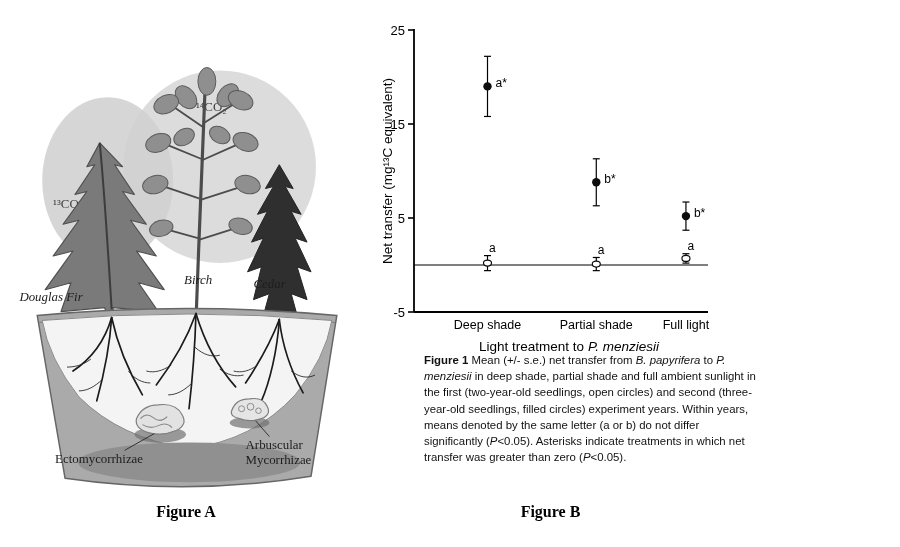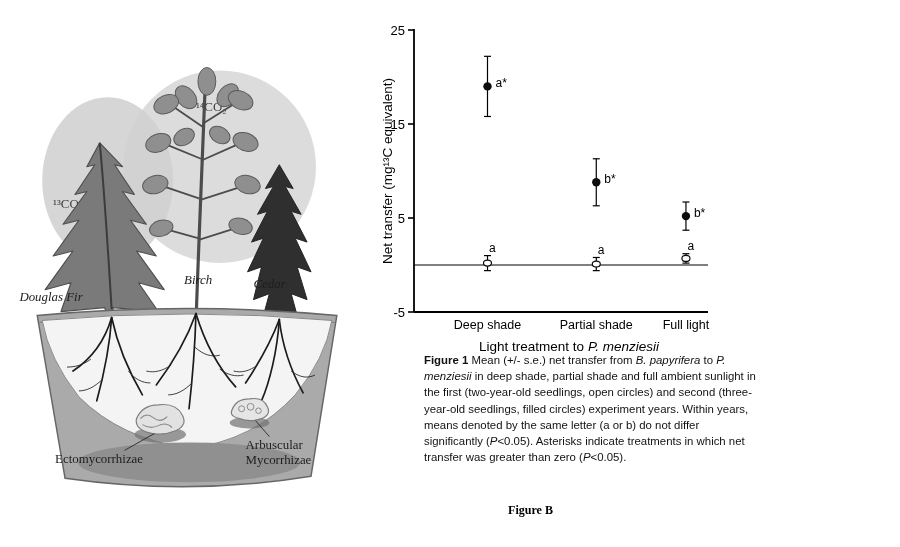--- a/index.html
+++ b/index.html
@@ -4,22 +4,22 @@
 <style>
   html,body{margin:0;padding:0;background:#fff;}
   body{width:900px;height:547px;position:relative;font-family:"Liberation Sans",sans-serif;overflow:hidden;}
   .page{position:absolute;left:0;top:0;width:900px;height:547px;background:#ffffff;}
   .figa-wrap{position:absolute;left:8px;top:6px;width:368px;height:496px;}
   .figa-caption{position:absolute;left:0;top:503px;width:372px;text-align:center;
     font-family:"Liberation Serif",serif;font-weight:bold;font-size:16px;color:#000;}
   .figb-wrap{position:absolute;left:378px;top:18px;width:345px;height:342px;}
   .chart-caption{position:absolute;left:384px;top:352px;width:334px;
     font-size:11.4px;line-height:1.42;color:#111;margin-left:40px;}
-  .figb-caption{position:absolute;left:358px;top:503px;width:345px;text-align:center;
-    font-family:"Liberation Serif",serif;font-weight:bold;font-size:12px;color:#000;}
+  .figb-caption{position:absolute;left:378px;top:503px;width:345px;text-align:center;
+    font-family:"Liberation Serif",serif;font-weight:bold;font-size:16px;color:#000;}
   .figa-svg .co2{font-family:"Liberation Serif",serif;font-size:13px;fill:#3c3c3c;}
   .figa-svg .plant-label{font-family:"Liberation Serif",serif;font-style:italic;font-size:13px;fill:#1d1d1d;}
   .figa-svg .struct-label{font-family:"Liberation Serif",serif;font-size:13px;fill:#1d1d1d;}
   #chart-svg text{font-family:"Liberation Sans",sans-serif;fill:#000;}
 </style>
 </head>
 <body>
 
 <div class="page">
 
@@ -112,20 +112,21 @@
 
       <text class="plant-label" x="10" y="297">Douglas Fir</text>
       <text class="plant-label" x="176" y="280">Birch</text>
       <text class="plant-label" x="246" y="284">Cedar</text>
       <text class="struct-label" x="46" y="461">Ectomycorrhizae</text>
       <text class="struct-label" x="238" y="447">Arbuscular</text>
       <text class="struct-label" x="238" y="462">Mycorrhizae</text>
     </svg>
   </div>
 
+  <div class="figa-caption">Figure A</div>
 
   <div class="figb-wrap">
     <svg id="chart-svg" width="345" height="342" viewBox="0 0 345 342">
         <line x1="36" y1="247" x2="330" y2="247" stroke="#000" stroke-width="1"></line>
         <line x1="36" y1="11" x2="36" y2="294" stroke="#000" stroke-width="1.8"></line>
         <line x1="36" y1="294" x2="330" y2="294" stroke="#000" stroke-width="1.8"></line>
         <line x1="30" y1="12" x2="36" y2="12" stroke="#000" stroke-width="1.6"></line>
         <text x="27" y="16.5" text-anchor="end" font-size="13">25</text>
         <line x1="30" y1="106" x2="36" y2="106" stroke="#000" stroke-width="1.6"></line>
         <text x="27" y="110.5" text-anchor="end" font-size="13">15</text>

